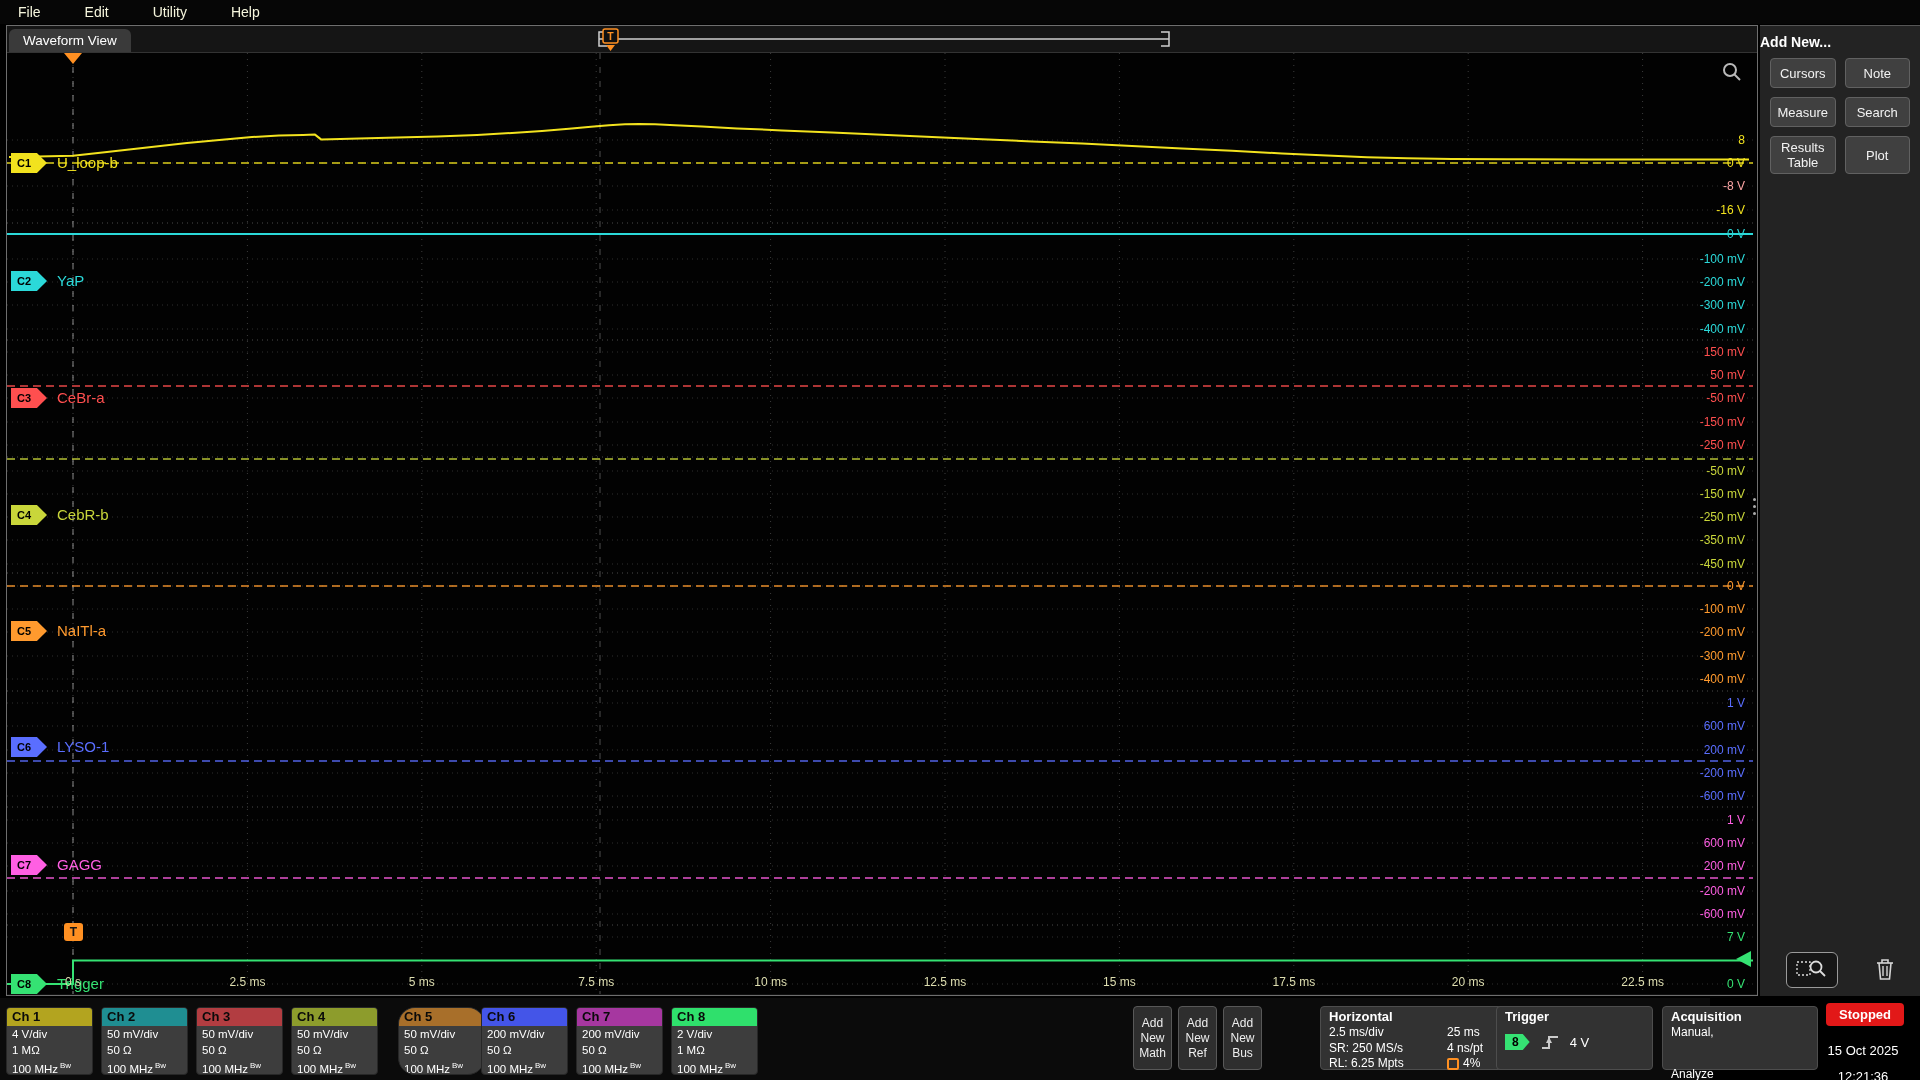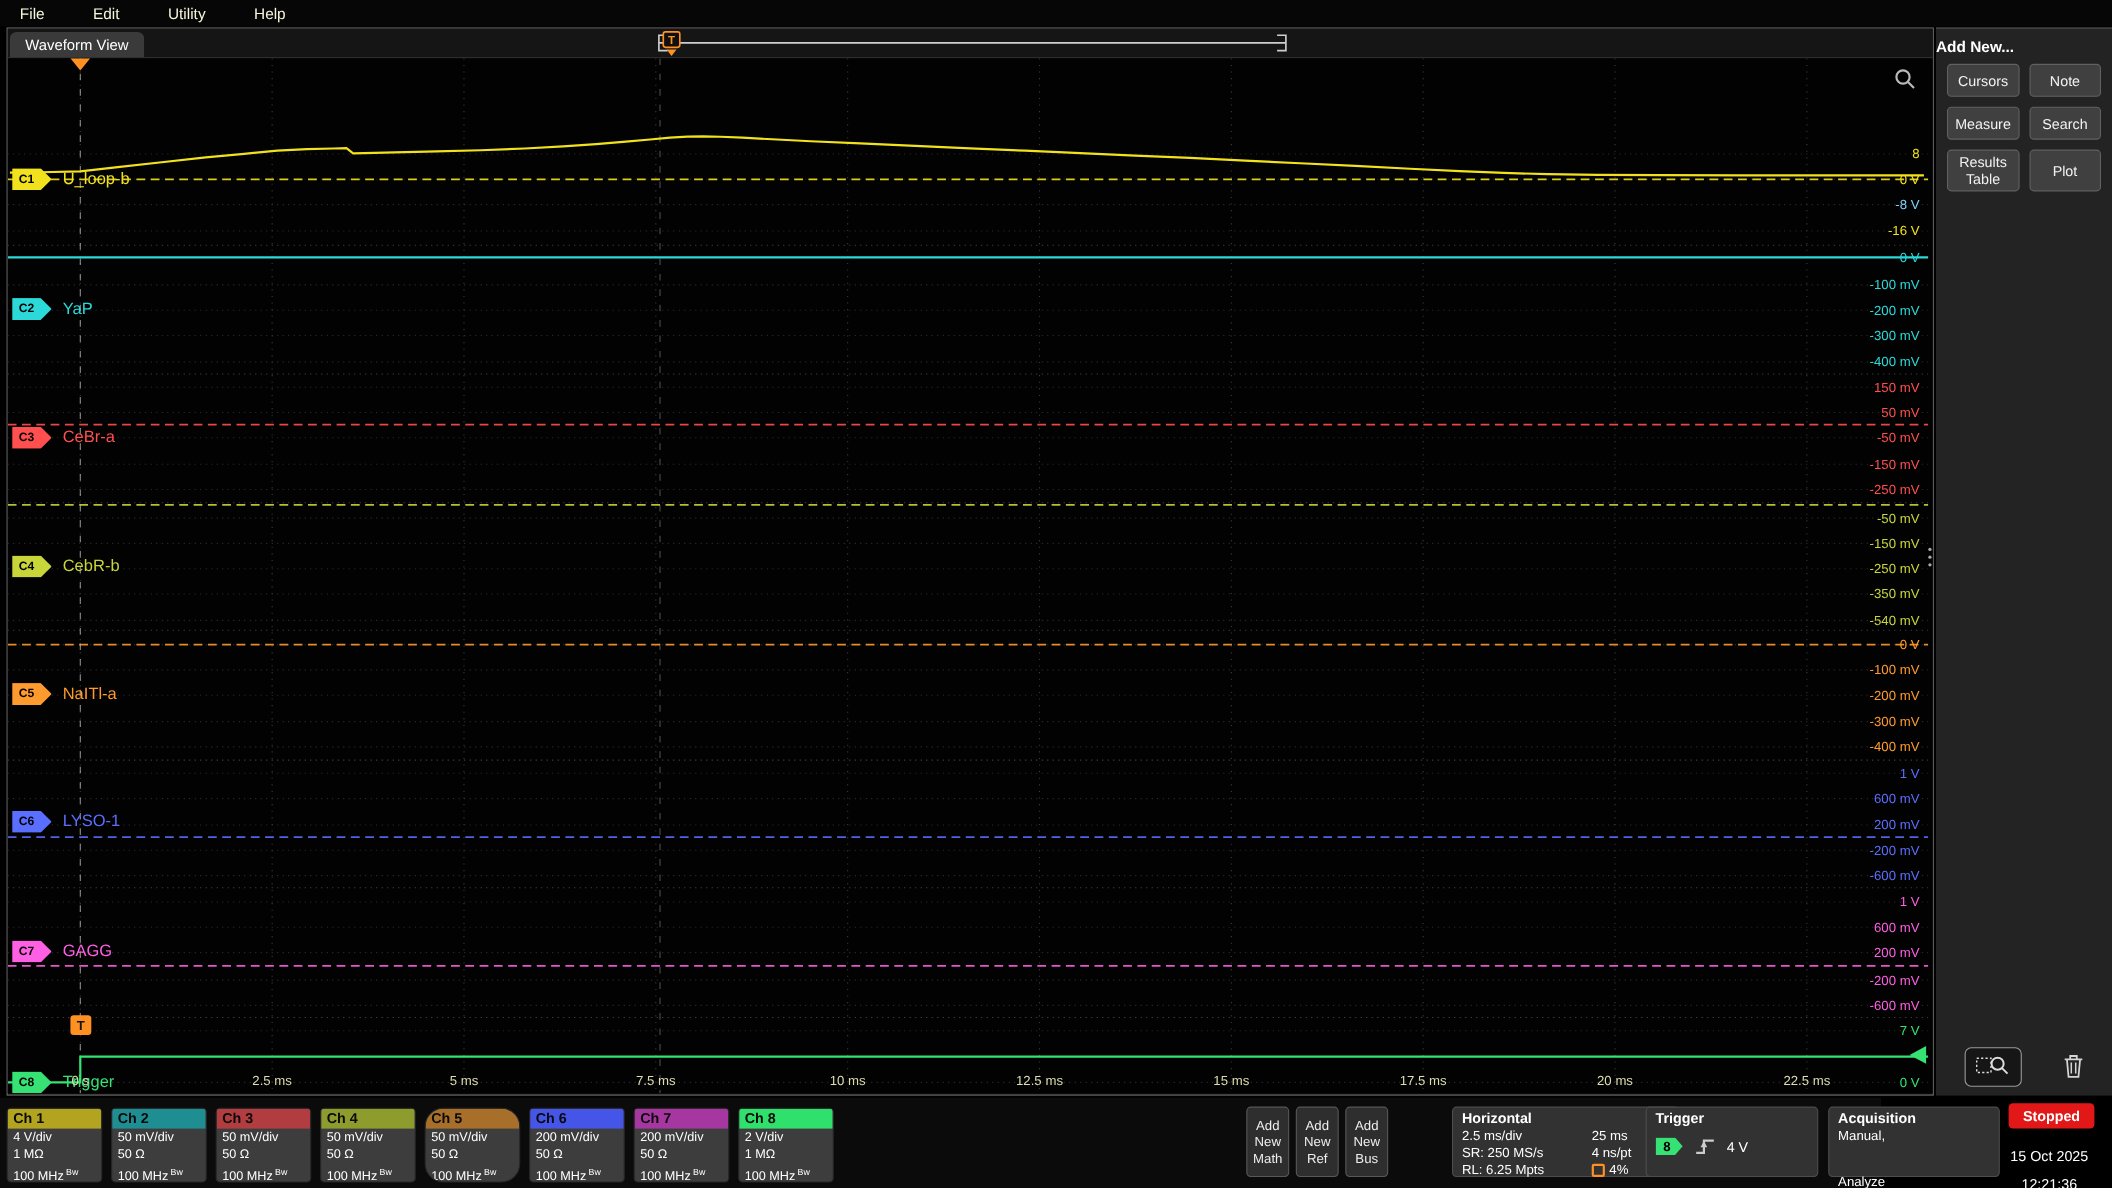--- a/index.html
+++ b/index.html
@@ -185,21 +185,21 @@
         </div>
         <div class="trig-arrow"></div>
         <svg class="grid-zoom" width="22" height="22">
           <circle cx="9" cy="9" r="6" stroke="#b9b9b9" stroke-width="2" fill="none"></circle>
           <line x1="13.5" y1="13.5" x2="19" y2="19" stroke="#b9b9b9" stroke-width="2"></line>
         </svg>
       <div class="ch-badge" style="top: 100px; background: rgb(242, 226, 30);">C1</div>
           <div class="ch-name" style="top: 101px; color: rgb(242, 226, 30);">U_loop-b</div>
           <div class="scale-label" style="top: 80px; color: rgb(242, 226, 30);">8</div>
           <div class="scale-label" style="top: 103px; color: rgb(242, 226, 30);">0 V</div>
-          <div class="scale-label" style="top: 126px; color: #7dd3fc;">-8 V</div>
+          <div class="scale-label" style="top: 126px; color: #fca5a5;">-8 V</div>
           <div class="scale-label" style="top: 150px; color: rgb(242, 226, 30);">-16 V</div>
           <div class="ch-badge" style="top: 218px; background: rgb(43, 217, 217);">C2</div>
           <div class="ch-name" style="top: 219px; color: rgb(43, 217, 217);">YaP</div>
           <div class="scale-label" style="top: 174px; color: rgb(43, 217, 217);">0 V</div>
           <div class="scale-label" style="top: 199px; color: rgb(43, 217, 217);">-100 mV</div>
           <div class="scale-label" style="top: 222px; color: rgb(43, 217, 217);">-200 mV</div>
           <div class="scale-label" style="top: 245px; color: rgb(43, 217, 217);">-300 mV</div>
           <div class="scale-label" style="top: 269px; color: rgb(43, 217, 217);">-400 mV</div>
           <div class="ch-badge" style="top: 335px; background: rgb(255, 79, 79);">C3</div>
           <div class="ch-name" style="top: 336px; color: rgb(255, 79, 79);">CeBr-a</div>
@@ -207,21 +207,21 @@
           <div class="scale-label" style="top: 315px; color: rgb(255, 79, 79);">50 mV</div>
           <div class="scale-label" style="top: 338px; color: rgb(255, 79, 79);">-50 mV</div>
           <div class="scale-label" style="top: 362px; color: rgb(255, 79, 79);">-150 mV</div>
           <div class="scale-label" style="top: 385px; color: rgb(255, 79, 79);">-250 mV</div>
           <div class="ch-badge" style="top: 452px; background: rgb(201, 214, 58);">C4</div>
           <div class="ch-name" style="top: 453px; color: rgb(201, 214, 58);">CebR-b</div>
           <div class="scale-label" style="top: 411px; color: rgb(201, 214, 58);">-50 mV</div>
           <div class="scale-label" style="top: 434px; color: rgb(201, 214, 58);">-150 mV</div>
           <div class="scale-label" style="top: 457px; color: rgb(201, 214, 58);">-250 mV</div>
           <div class="scale-label" style="top: 480px; color: rgb(201, 214, 58);">-350 mV</div>
-          <div class="scale-label" style="top: 504px; color: rgb(201, 214, 58);">-540 mV</div>
+          <div class="scale-label" style="top: 504px; color: rgb(201, 214, 58);">-450 mV</div>
           <div class="ch-badge" style="top: 568px; background: rgb(255, 154, 46);">C5</div>
           <div class="ch-name" style="top: 569px; color: rgb(255, 154, 46);">NaITl-a</div>
           <div class="scale-label" style="top: 526px; color: rgb(255, 154, 46);">0 V</div>
           <div class="scale-label" style="top: 549px; color: rgb(255, 154, 46);">-100 mV</div>
           <div class="scale-label" style="top: 572px; color: rgb(255, 154, 46);">-200 mV</div>
           <div class="scale-label" style="top: 596px; color: rgb(255, 154, 46);">-300 mV</div>
           <div class="scale-label" style="top: 619px; color: rgb(255, 154, 46);">-400 mV</div>
           <div class="ch-badge" style="top: 684px; background: rgb(90, 110, 255);">C6</div>
           <div class="ch-name" style="top: 685px; color: rgb(90, 110, 255);">LYSO-1</div>
           <div class="scale-label" style="top: 643px; color: rgb(90, 110, 255);">1 V</div>
@@ -314,21 +314,21 @@
           </div>
         </div>
         <div class="ch-card" style="left: 285px;">
           <div class="ch-card-head" style="background: rgb(141, 156, 44);">Ch 4</div>
           <div class="ch-card-body">
             <div>50 mV/div</div>
             <div>50 Ω</div>
             <div class="bwrow"><span>100 MHz</span><span class="bw">Bw</span></div>
           </div>
         </div>
-        <div class="ch-card" style="left: 380px; border-radius: 17px;">
+        <div class="ch-card" style="left: 392px; border-radius: 17px;">
           <div class="ch-card-head" style="background: rgb(168, 111, 42);">Ch 5</div>
           <div class="ch-card-body">
             <div>50 mV/div</div>
             <div>50 Ω</div>
             <div class="bwrow"><span>100 MHz</span><span class="bw">Bw</span></div>
           </div>
         </div>
         <div class="ch-card" style="left: 475px;">
           <div class="ch-card-head" style="background: rgb(68, 85, 232);">Ch 6</div>
           <div class="ch-card-body">

